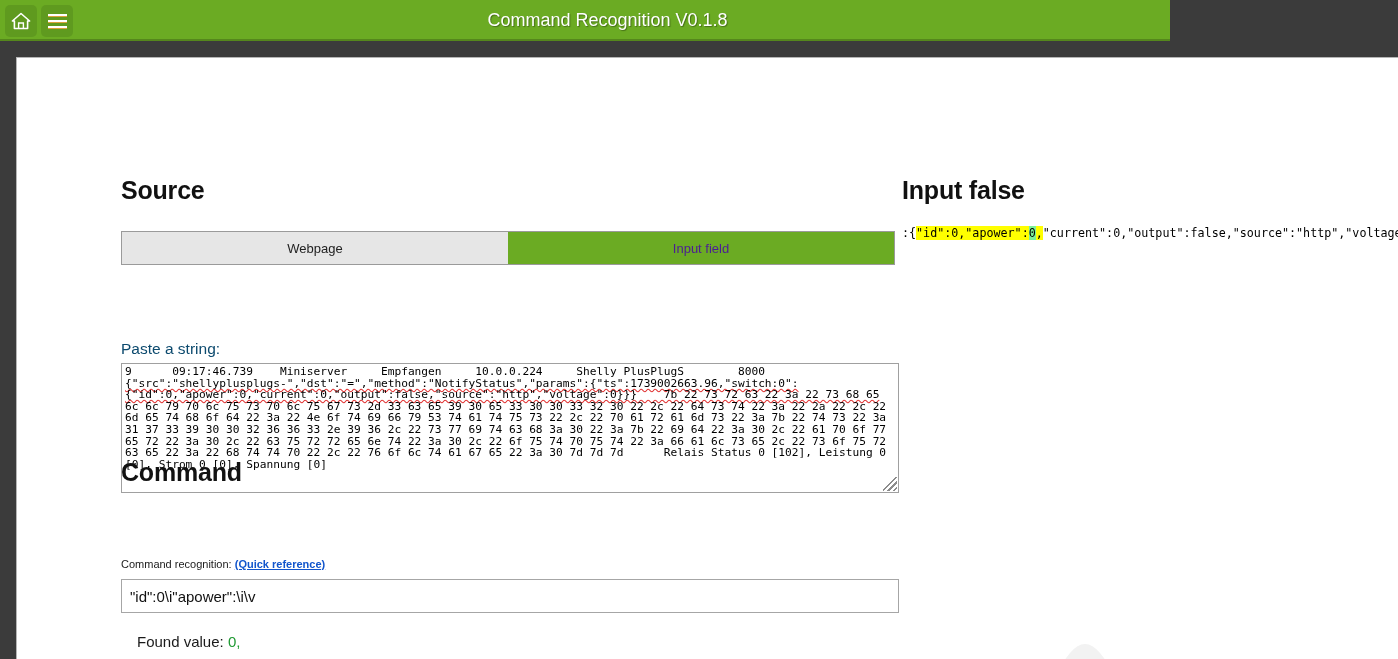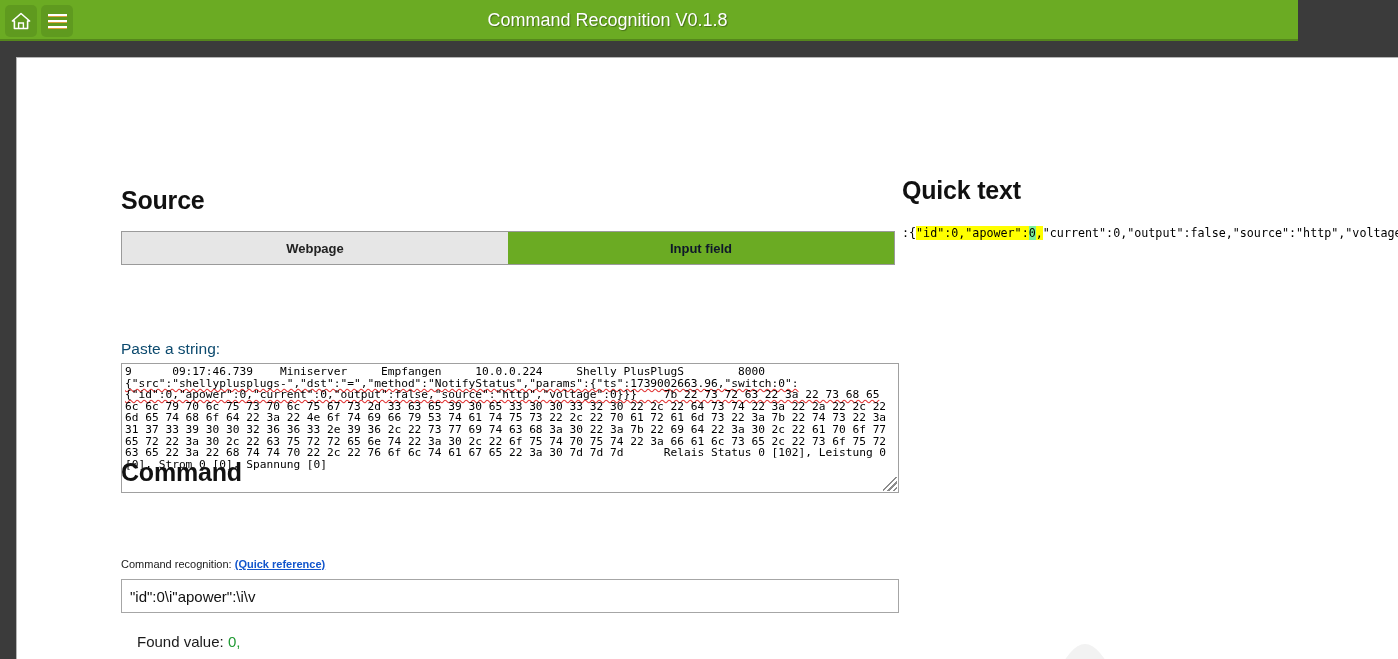--- a/index.html
+++ b/index.html
@@ -8,21 +8,21 @@
     width: 1398px; height: 659px;
     overflow: hidden;
     font-family: "Liberation Sans", sans-serif;
     background: #3b3b3b;
   }
 
   
   .topbar {
     position: absolute;
     top: 0; left: 0;
-    width: 1298px; height: 41px;
+    width: 1170px; height: 41px;
     background: #6bab23;
     border-bottom: 2px solid #55871c;
   }
   .nav-btn {
     position: absolute;
     top: 5px;
     width: 32px; height: 32px;
     background: #5f9a1f;
     border-radius: 5px;
     display: flex;
@@ -80,44 +80,44 @@
   .content { position: absolute; left: 0; top: 0; width: 1382px; height: 602px; }
 
   h2.sec {
     position: absolute;
     margin: 0;
     font-size: 25px;
     font-weight: bold;
     color: #111111;
     letter-spacing: -0.2px;
   }
-  #h-source { left: 104px; top: 118px; margin-top: 10px; }
+  #h-source { left: 104px; top: 118px; }
   #h-result { left: 104px; top: 400px; }
   #h-input  { left: 885px; top: 118px; }
 
   
   .tabs {
     position: absolute;
     left: 104px; top: 173px;
     width: 774px; height: 34px;
     display: flex;
     border: 1px solid #9a9a9a;
   }
   .tab {
     flex: 1;
     display: flex;
     align-items: center;
     justify-content: center;
     font-size: 13px;
-    font-weight: bold;
+    font-weight: normal;
     cursor: pointer;
     user-select: none;
   }
   .tab.inactive { background: #e6e6e6; color: #222222; }
-  .tab.active   { background: #6bab23; color: #0f172a; }
+  .tab.active   { background: #6bab23; color: #4c1d95; }
 
   .fieldlabel {
     position: absolute;
     font-size: 15.5px;
     color: #0c4a6e;
   }
   #lbl-paste { left: 104px; top: 282px; }
 
   
   .ta-wrap {
@@ -242,18 +242,18 @@
 
     <div class="cmd-input">
       <span>"id":0\i"apower":\i\v</span>
     </div>
 
     <div class="statline" id="line-found">
       <span>Found value:</span>
       <span class="okval">0,</span>
     </div>
 
-    <h2 class="sec" id="h-input">Quick text</h2>
+    <h2 class="sec" id="h-input">Input false</h2>
 
     <div class="inputtext"><span>:{</span><span class="hl-y">"id":0,"apower":</span><span class="hl-g">0</span><span class="hl-y">,</span><span>"current":0,"output":false,"source":"http","voltage":0}}}</span></div>
 
   </div>
 </div>
 
 </body></html>

